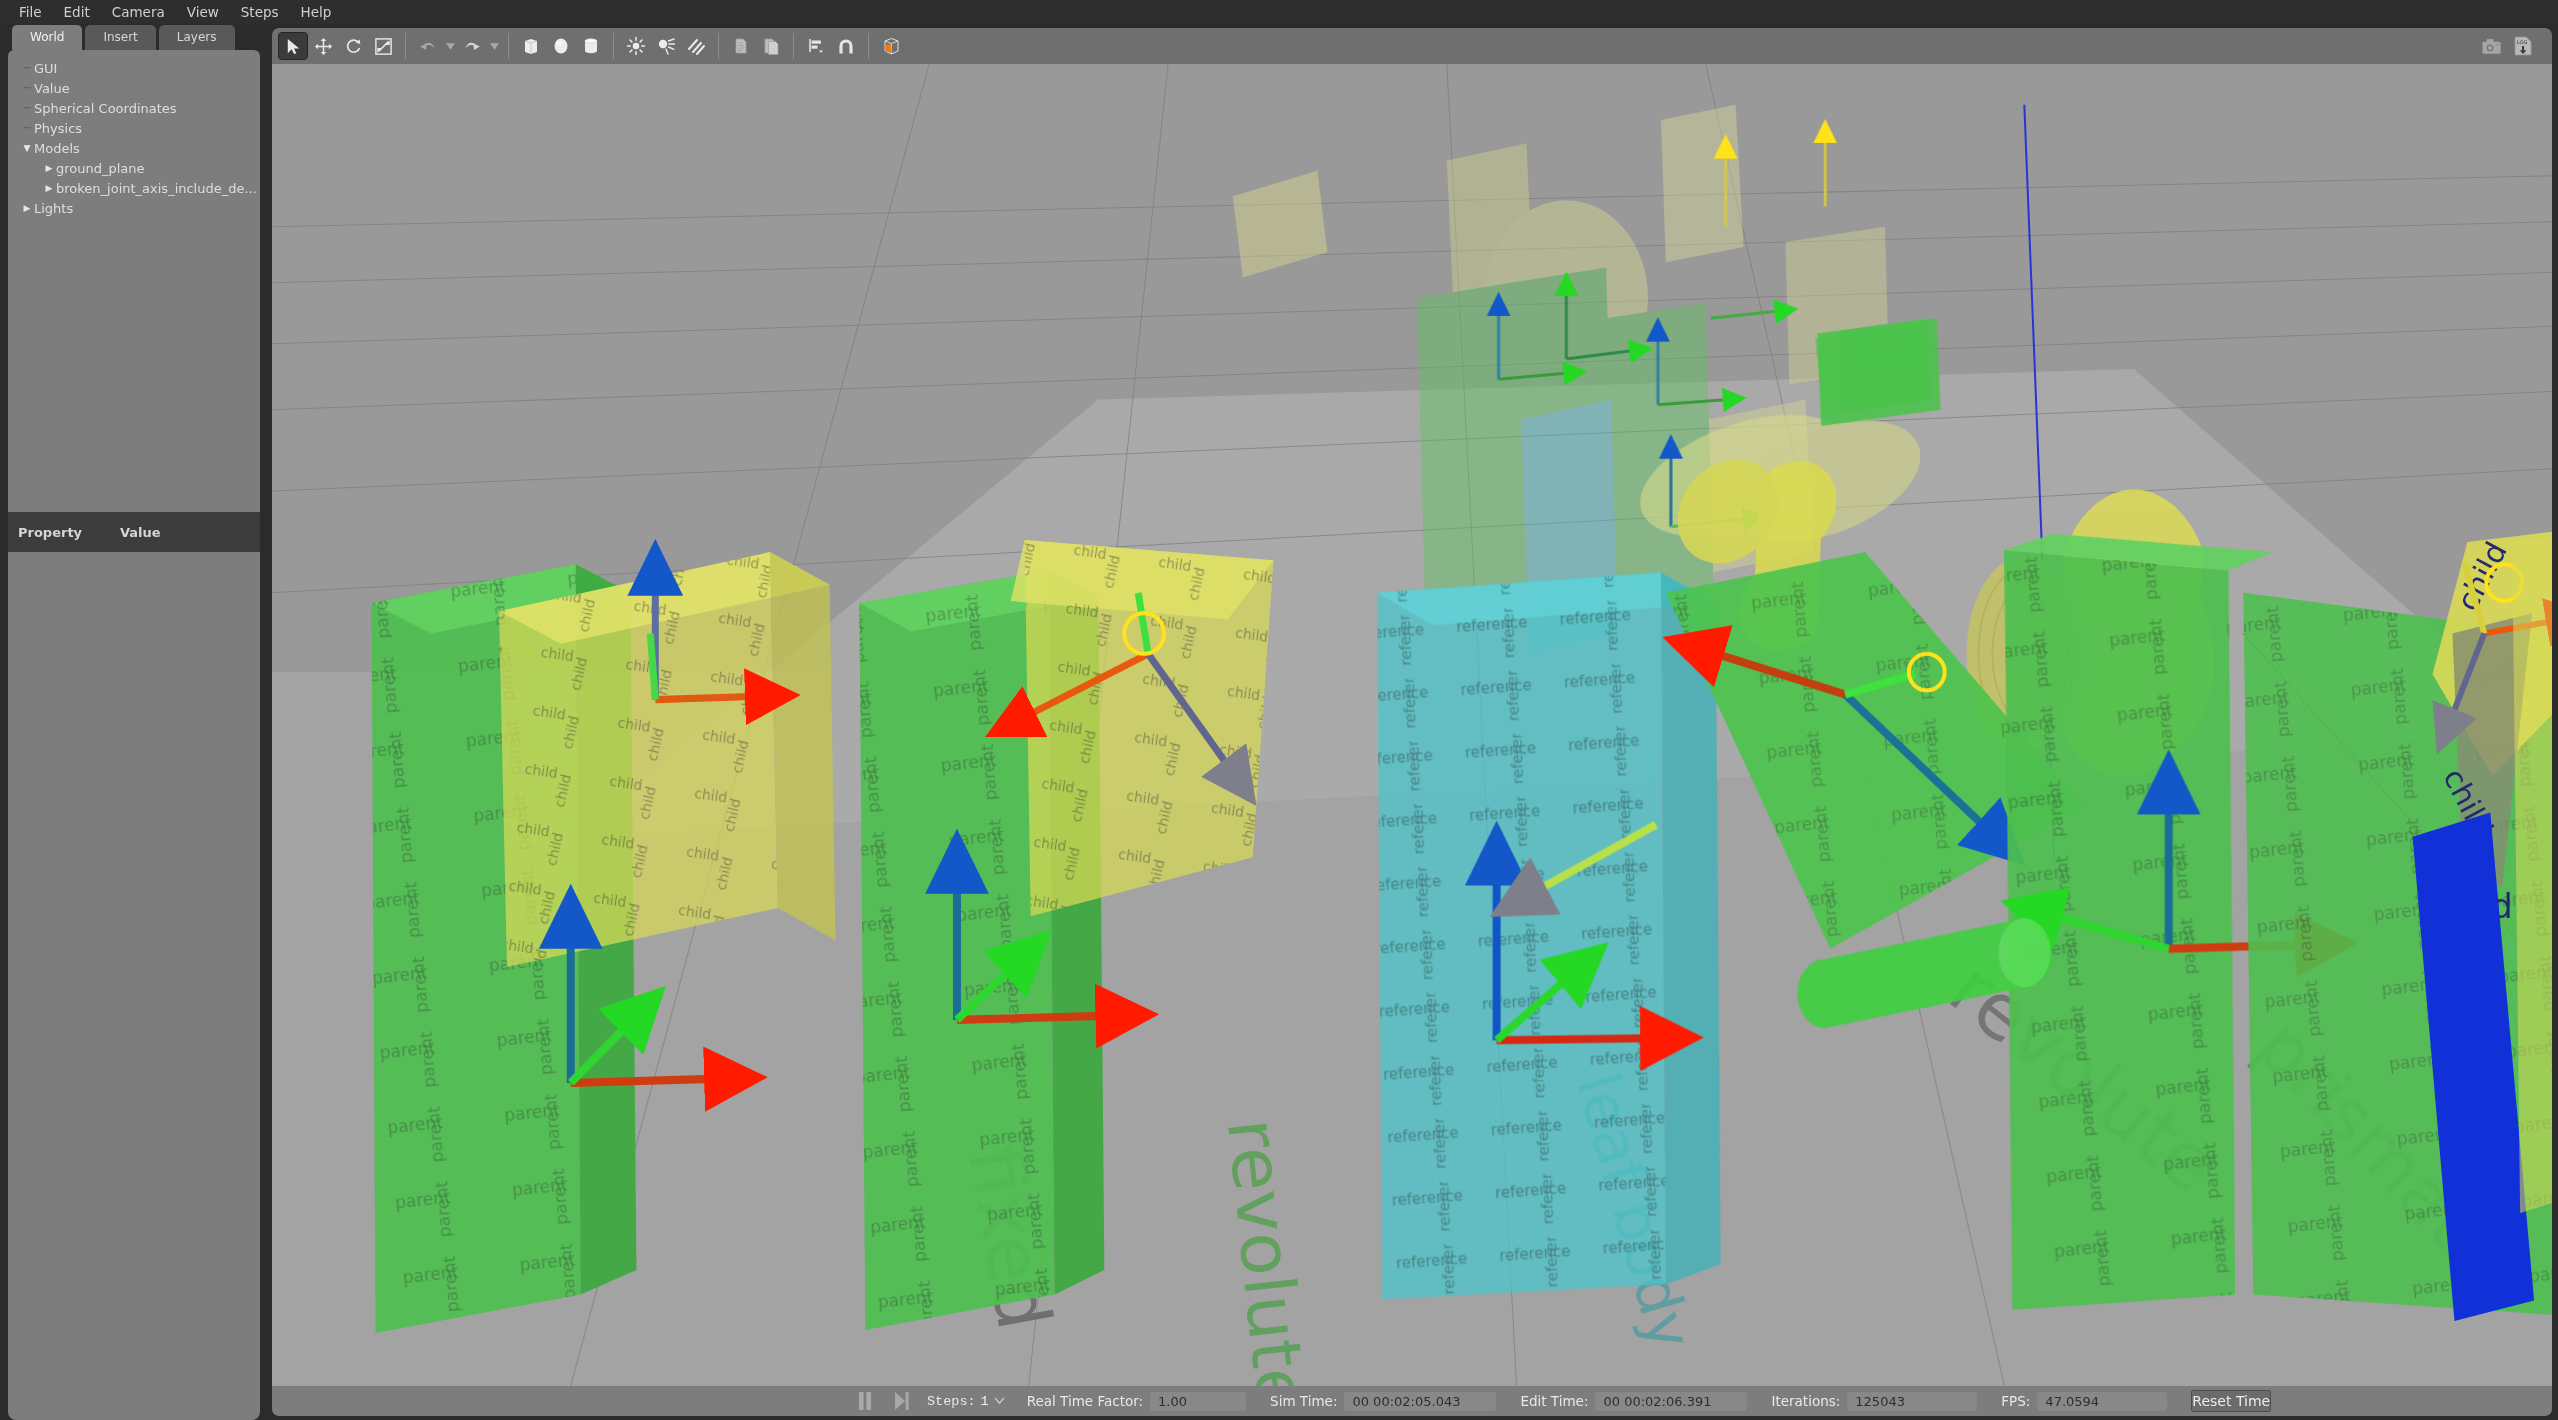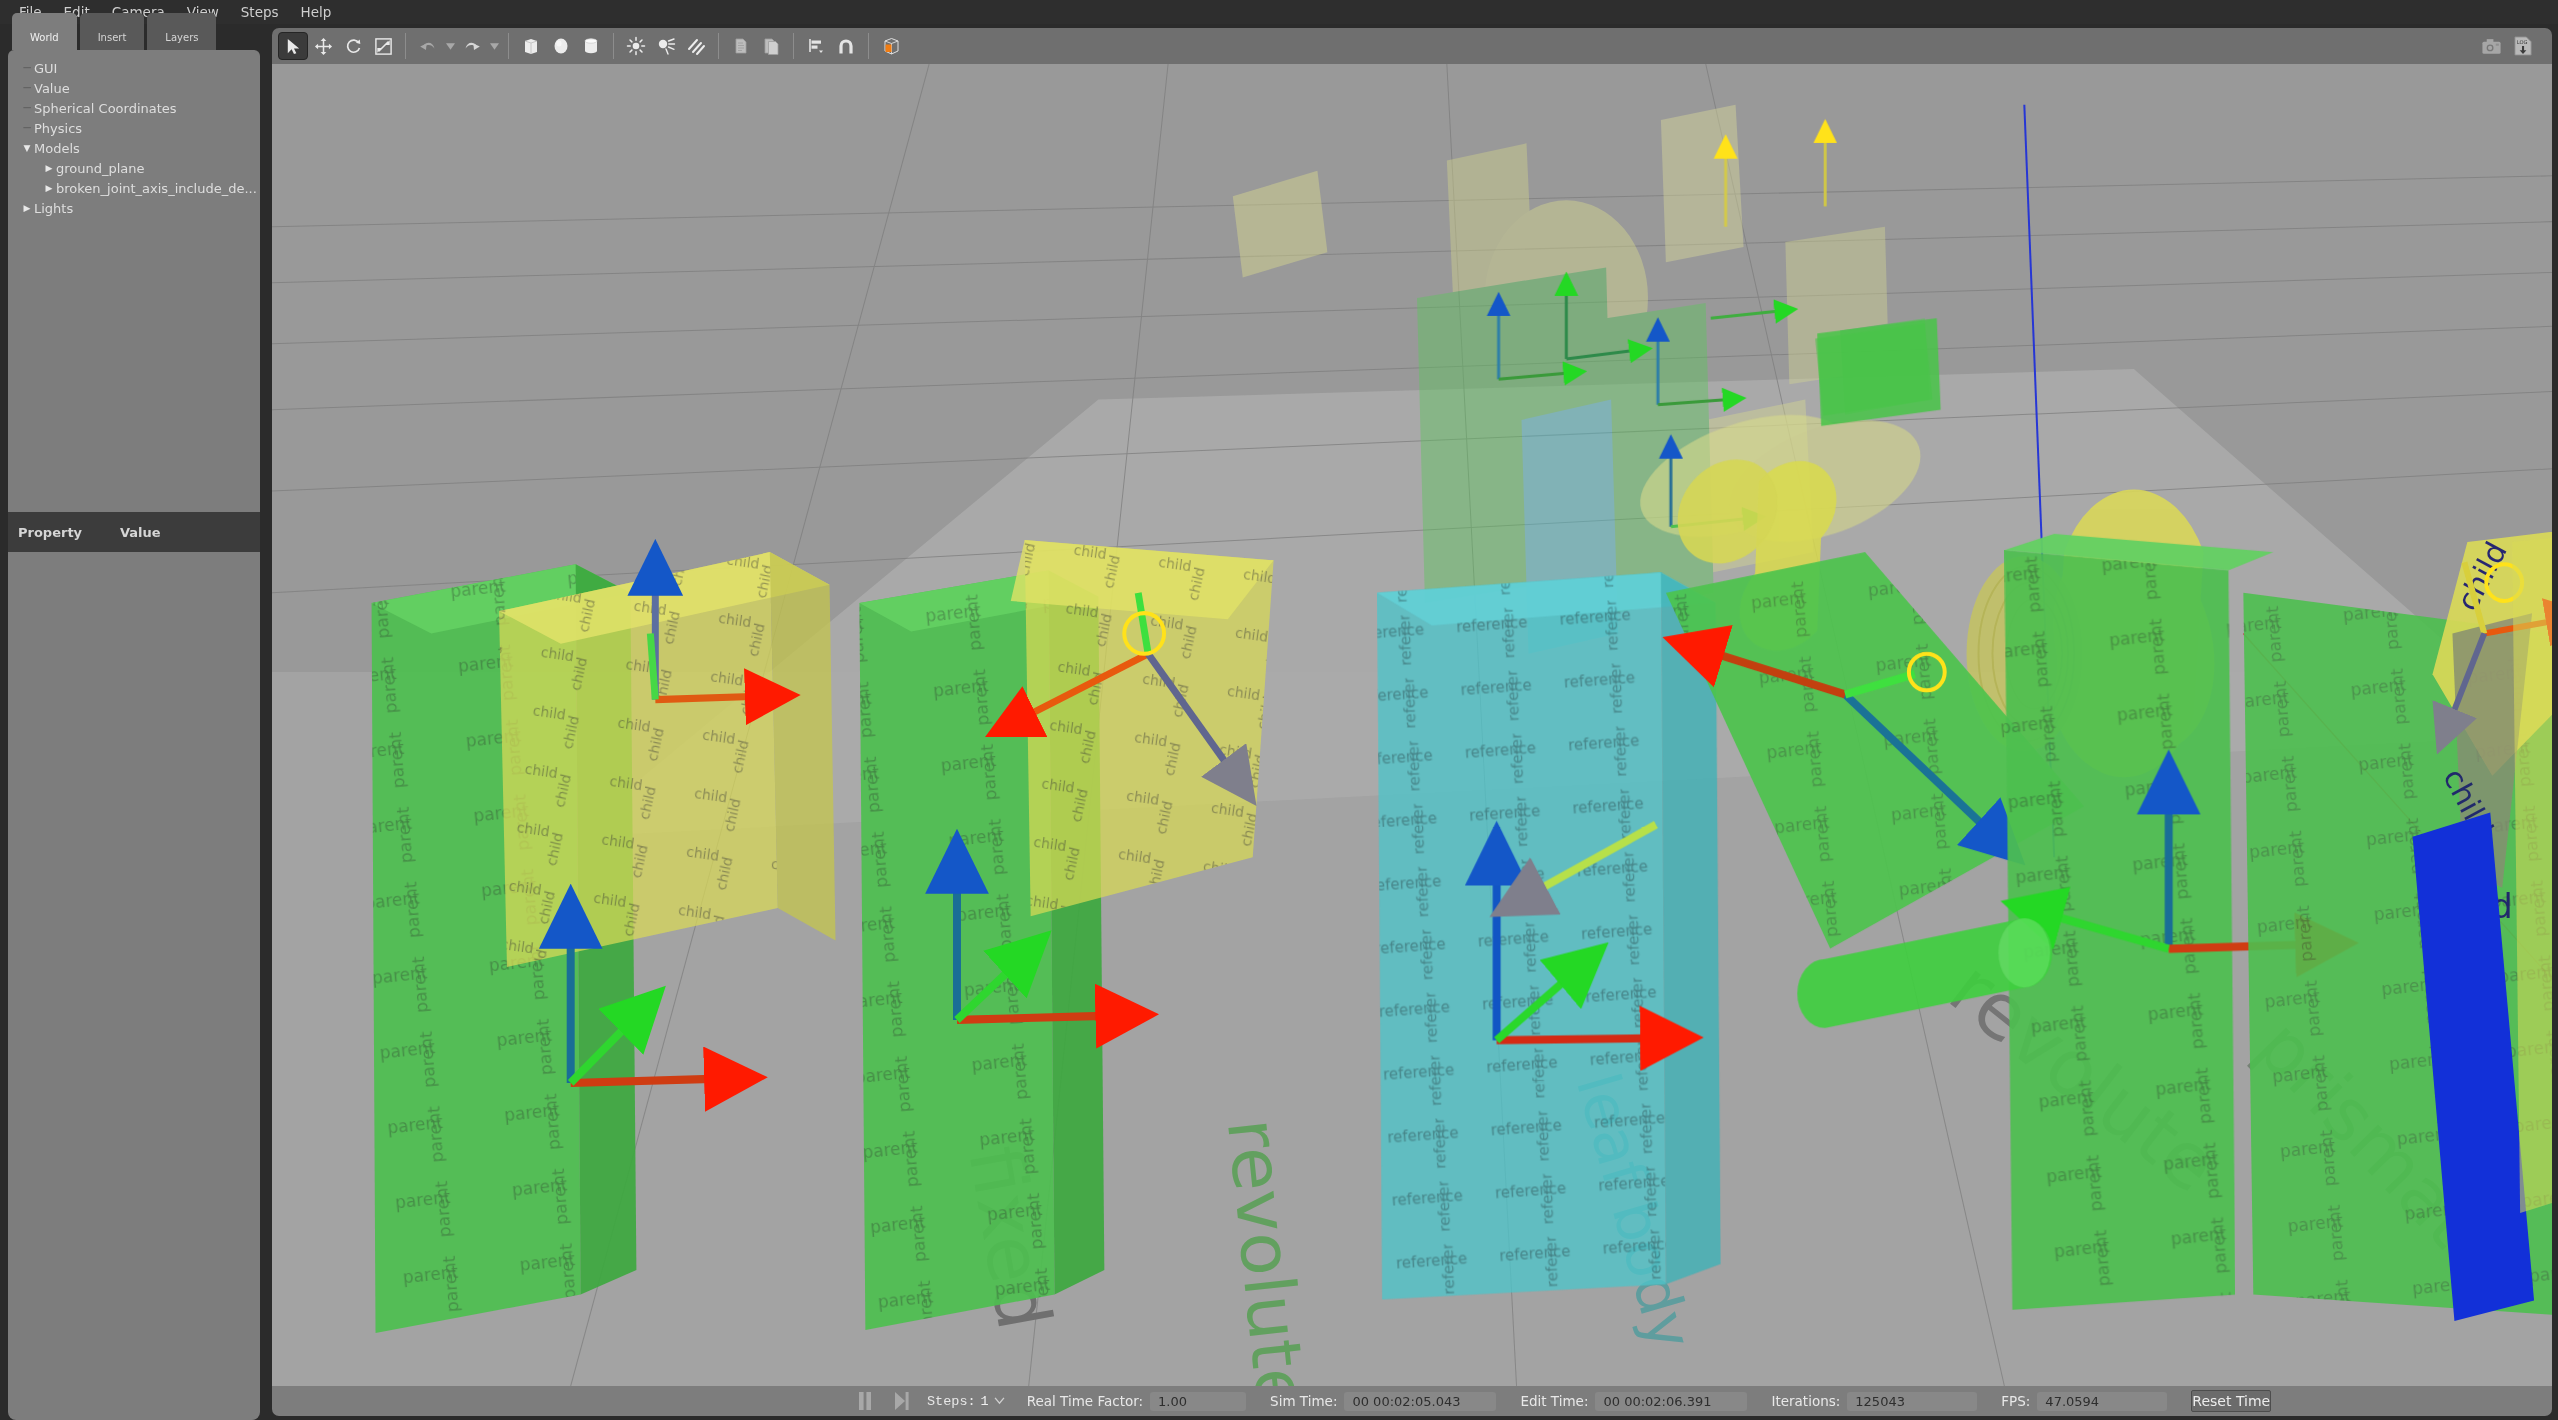--- a/index.html
+++ b/index.html
@@ -12,22 +12,22 @@
   .menu-item { color:#cfcfcf; font-size:13.5px; padding:2px 11px; cursor:default;
     white-space:nowrap; }
 
   
   #body { display:flex; height:1396px; background:#2b2b2b; }
 
   
   #leftdock { width:268px; background:#2b2b2b; padding:0 0 0 4px;
     display:flex; flex-direction:column; }
   #tabstrip { display:flex; height:26px; align-items:flex-end; padding-left:8px; gap:3px;}
-  .tab { background:#595959; color:#d6d6d6; font-size:10px;
-    padding:16px 18px 4px 18px; border-radius:5px 5px 0 0; cursor:default;
+  .tab { background:#595959; color:#d6d6d6; font-size:12px;
+    padding:4px 18px 4px 18px; border-radius:5px 5px 0 0; cursor:default;
     line-height:17px; }
   .tab.active { background:#7d7d7d; color:#f0f0f0; }
   #treepanel { background:#7d7d7d; border-radius:6px 6px 0 0;
     flex:0 0 462px; margin-left:4px; width:252px; padding:8px 0 0 0;
     overflow:hidden; position:relative;}
   .tree-row { display:flex; align-items:center; height:20px; font-size:13px;
     color:#dedede; white-space:nowrap; cursor:default; }
   .tdash { color:#5e5e5e; font-size:12px; display:inline-block; width:14px;
     text-align:center; }
   .tri { display:inline-block; width:14px; text-align:center; color:#e8e8e8;

